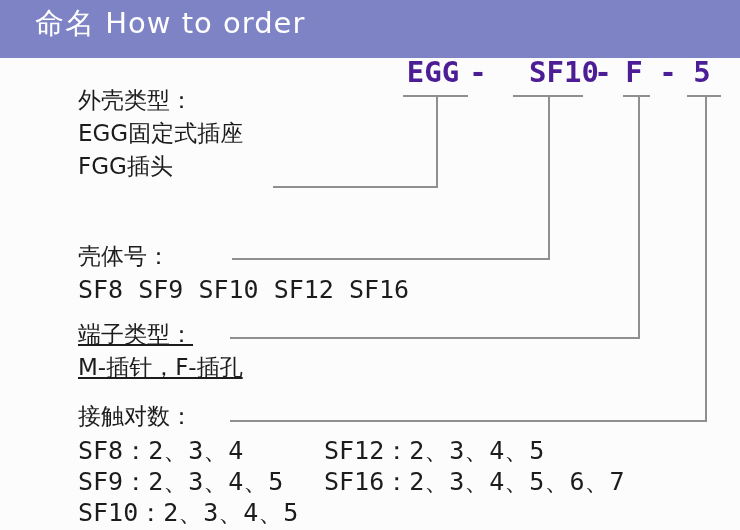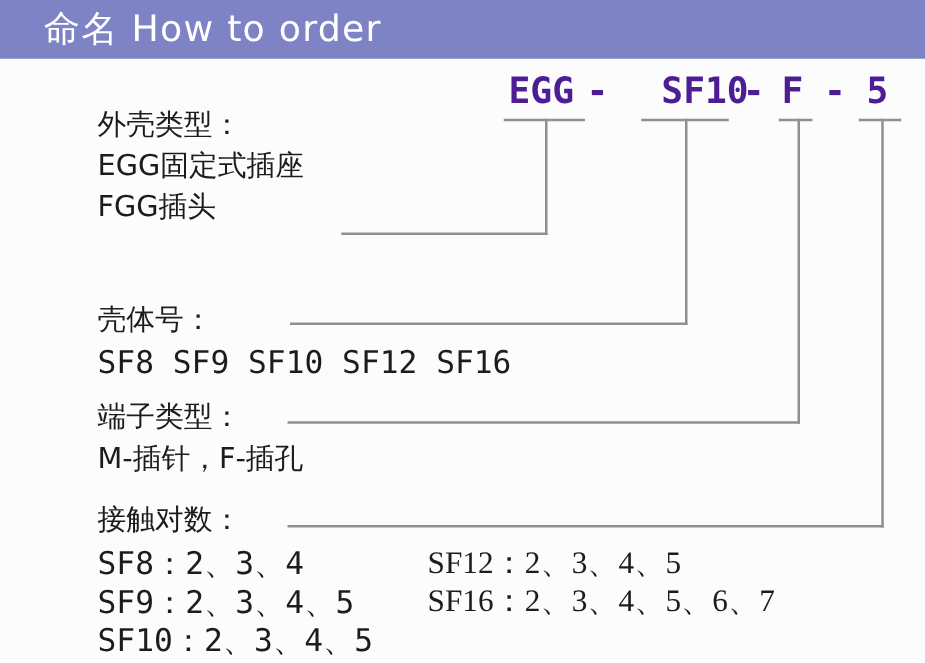--- a/index.html
+++ b/index.html
@@ -6,21 +6,21 @@
   .page{
     position:relative;
     width:740px;height:530px;
     background:#fcfcfc;
     overflow:hidden;
     font-family:"DejaVu Sans","Liberation Sans",sans-serif;
     color:#1c1c1c;
   }
   
   .header{
-    position:absolute;left:0;top:0;width:740px;height:47px;
+    position:absolute;left:0;top:0;width:740px;height:58px;
     background:#7e83c5;
   }
   .header .title{
     position:absolute;left:35px;top:0;line-height:47px;
     font-size:29px;color:#ffffff;letter-spacing:1px;white-space:nowrap;
   }
   
   .code-seg{
     position:absolute;top:55px;height:34px;line-height:34px;
     transform:translateX(-50%);
@@ -50,25 +50,25 @@
   .hl-cont{left:230px;top:420px;width:477px;}
   
   .sec{position:absolute;left:78px;white-space:nowrap;}
   .sec .row{line-height:33px;font-size:23px;}
   .sec .vals{
     font-family:"DejaVu Sans Mono","Liberation Mono",monospace;
     font-size:25px;font-weight:500;
   }
   .sec1{top:84px;}
   .sec2{top:240px;}
-  .sec3{top:318px;}
+  .sec3{top:318px;text-decoration:underline;}
   .sec4{top:400px;}
   .sec4 .crow{position:relative;line-height:31px;height:31px;}
   .sec4 .crows{margin-top:2px;}
-  .sec4 .c2{position:absolute;left:264px;top:0;font-family:Liberation Serif, serif;}
+  .sec4 .c2{position:absolute;left:246px;top:0;}
 </style>
 </head>
 <body>
 
 <div class="page" style="color: rgb(28, 28, 28);">
 
   <div class="header" style="background: rgb(126, 131, 197);">
     <span class="title" style="color: rgb(255, 255, 255);">命名 How to order</span>
   </div>
 

